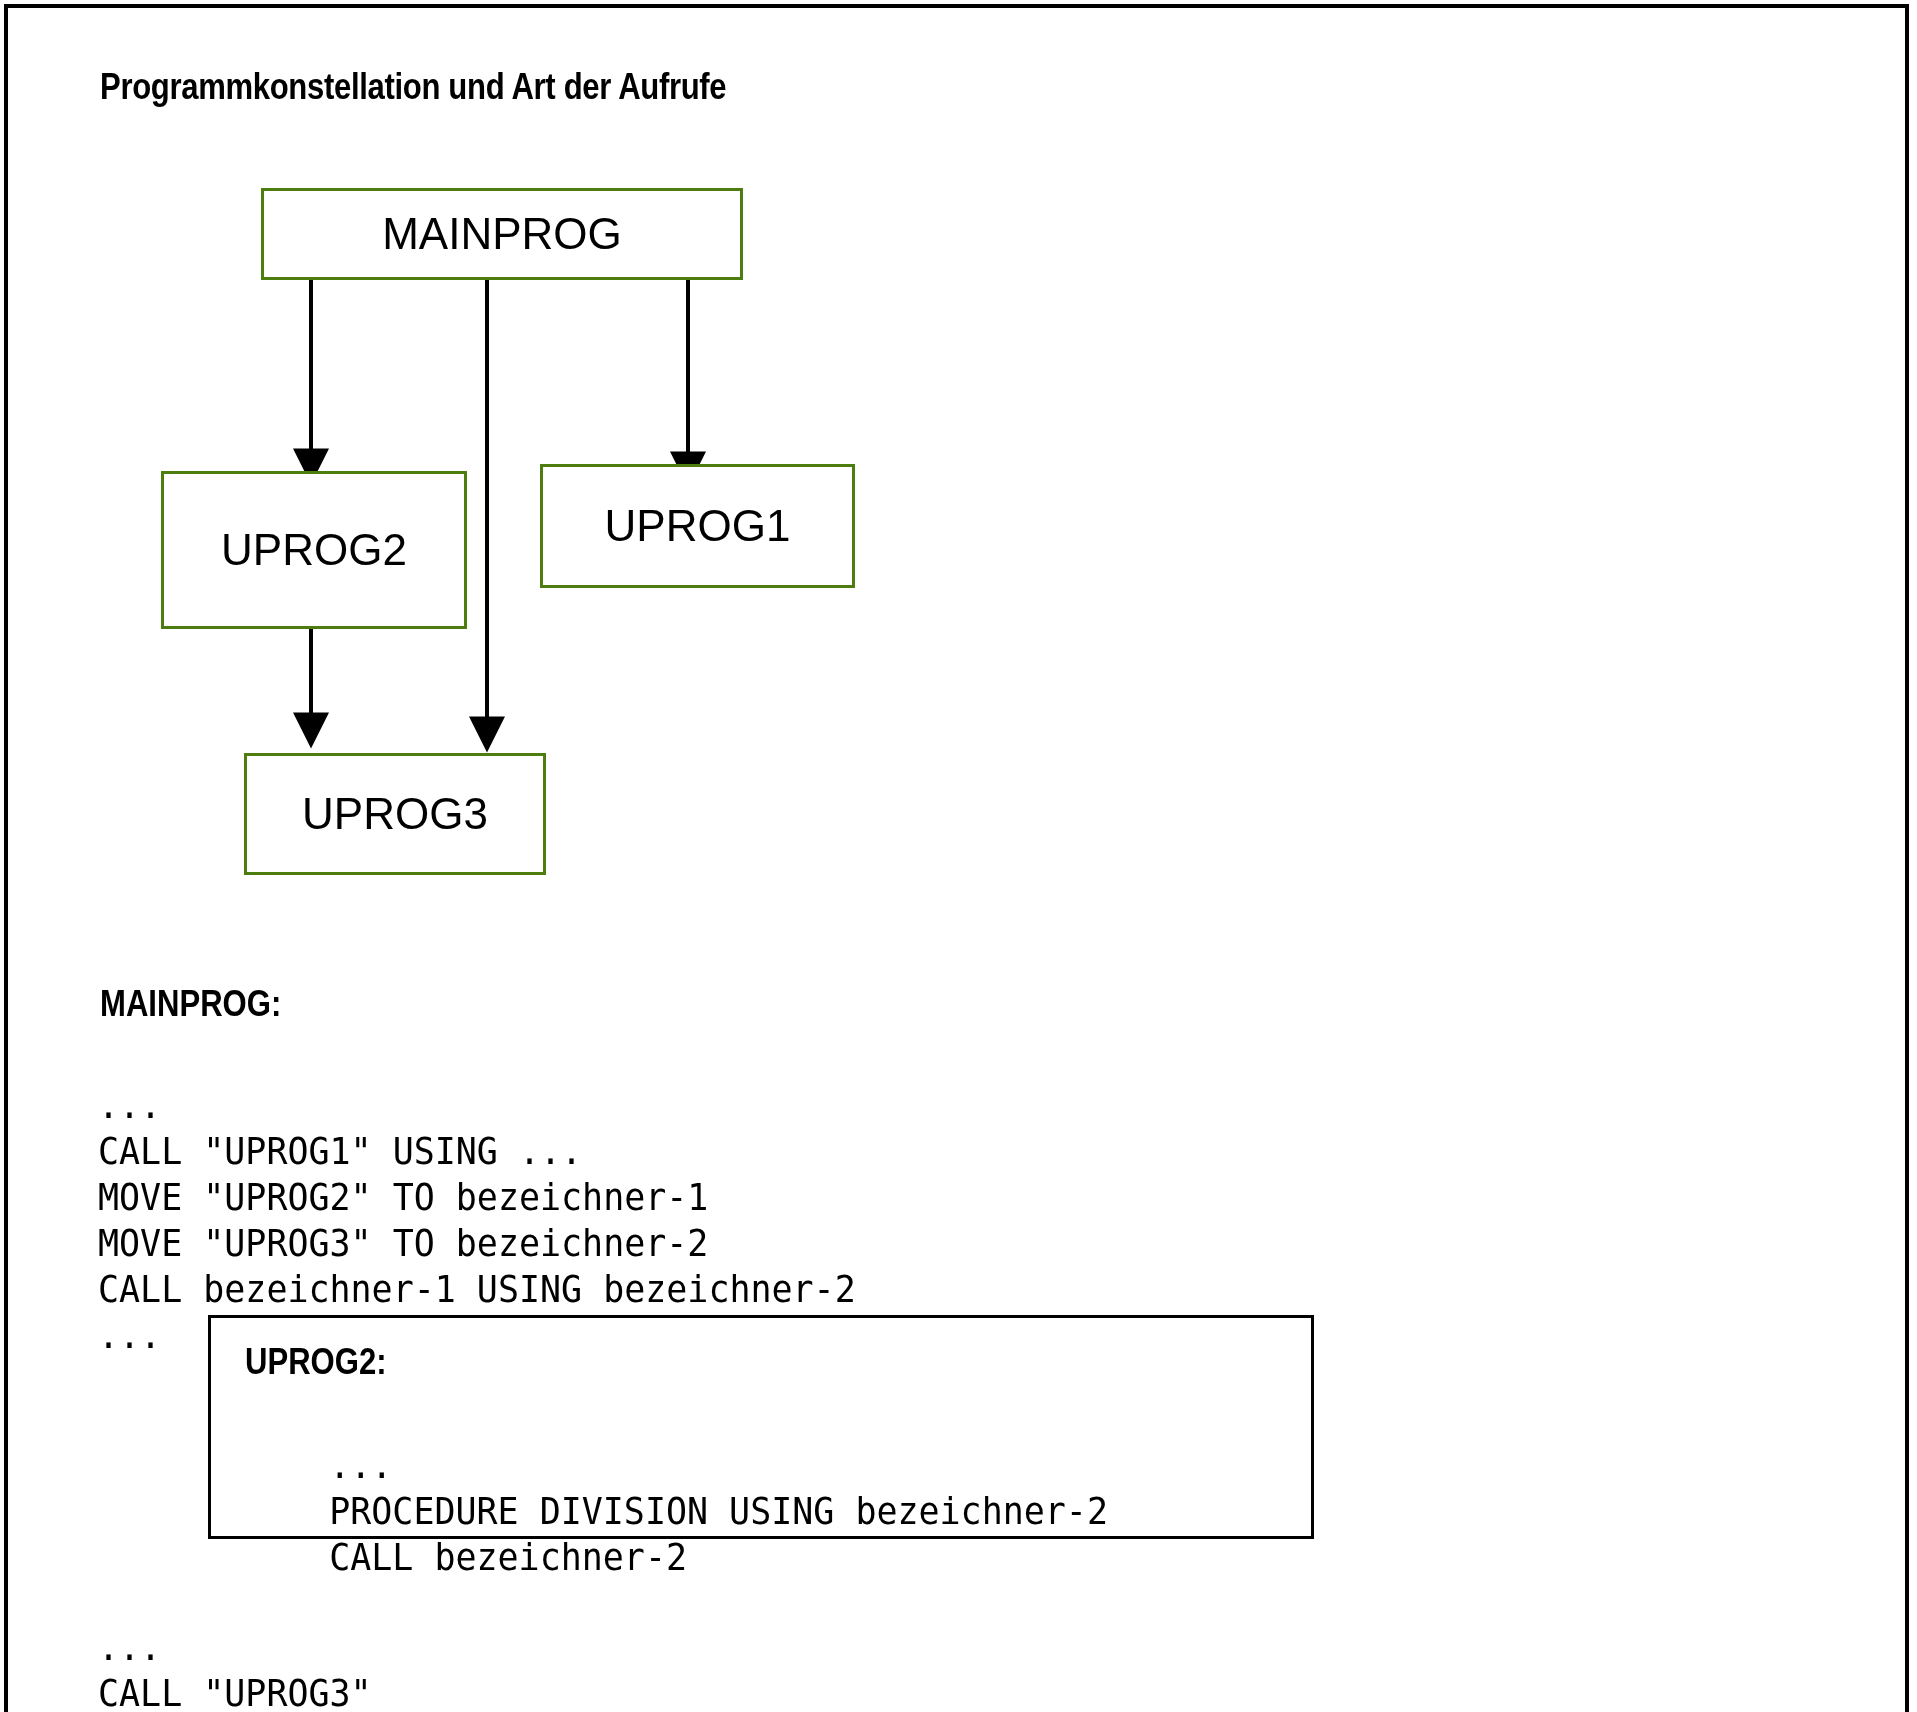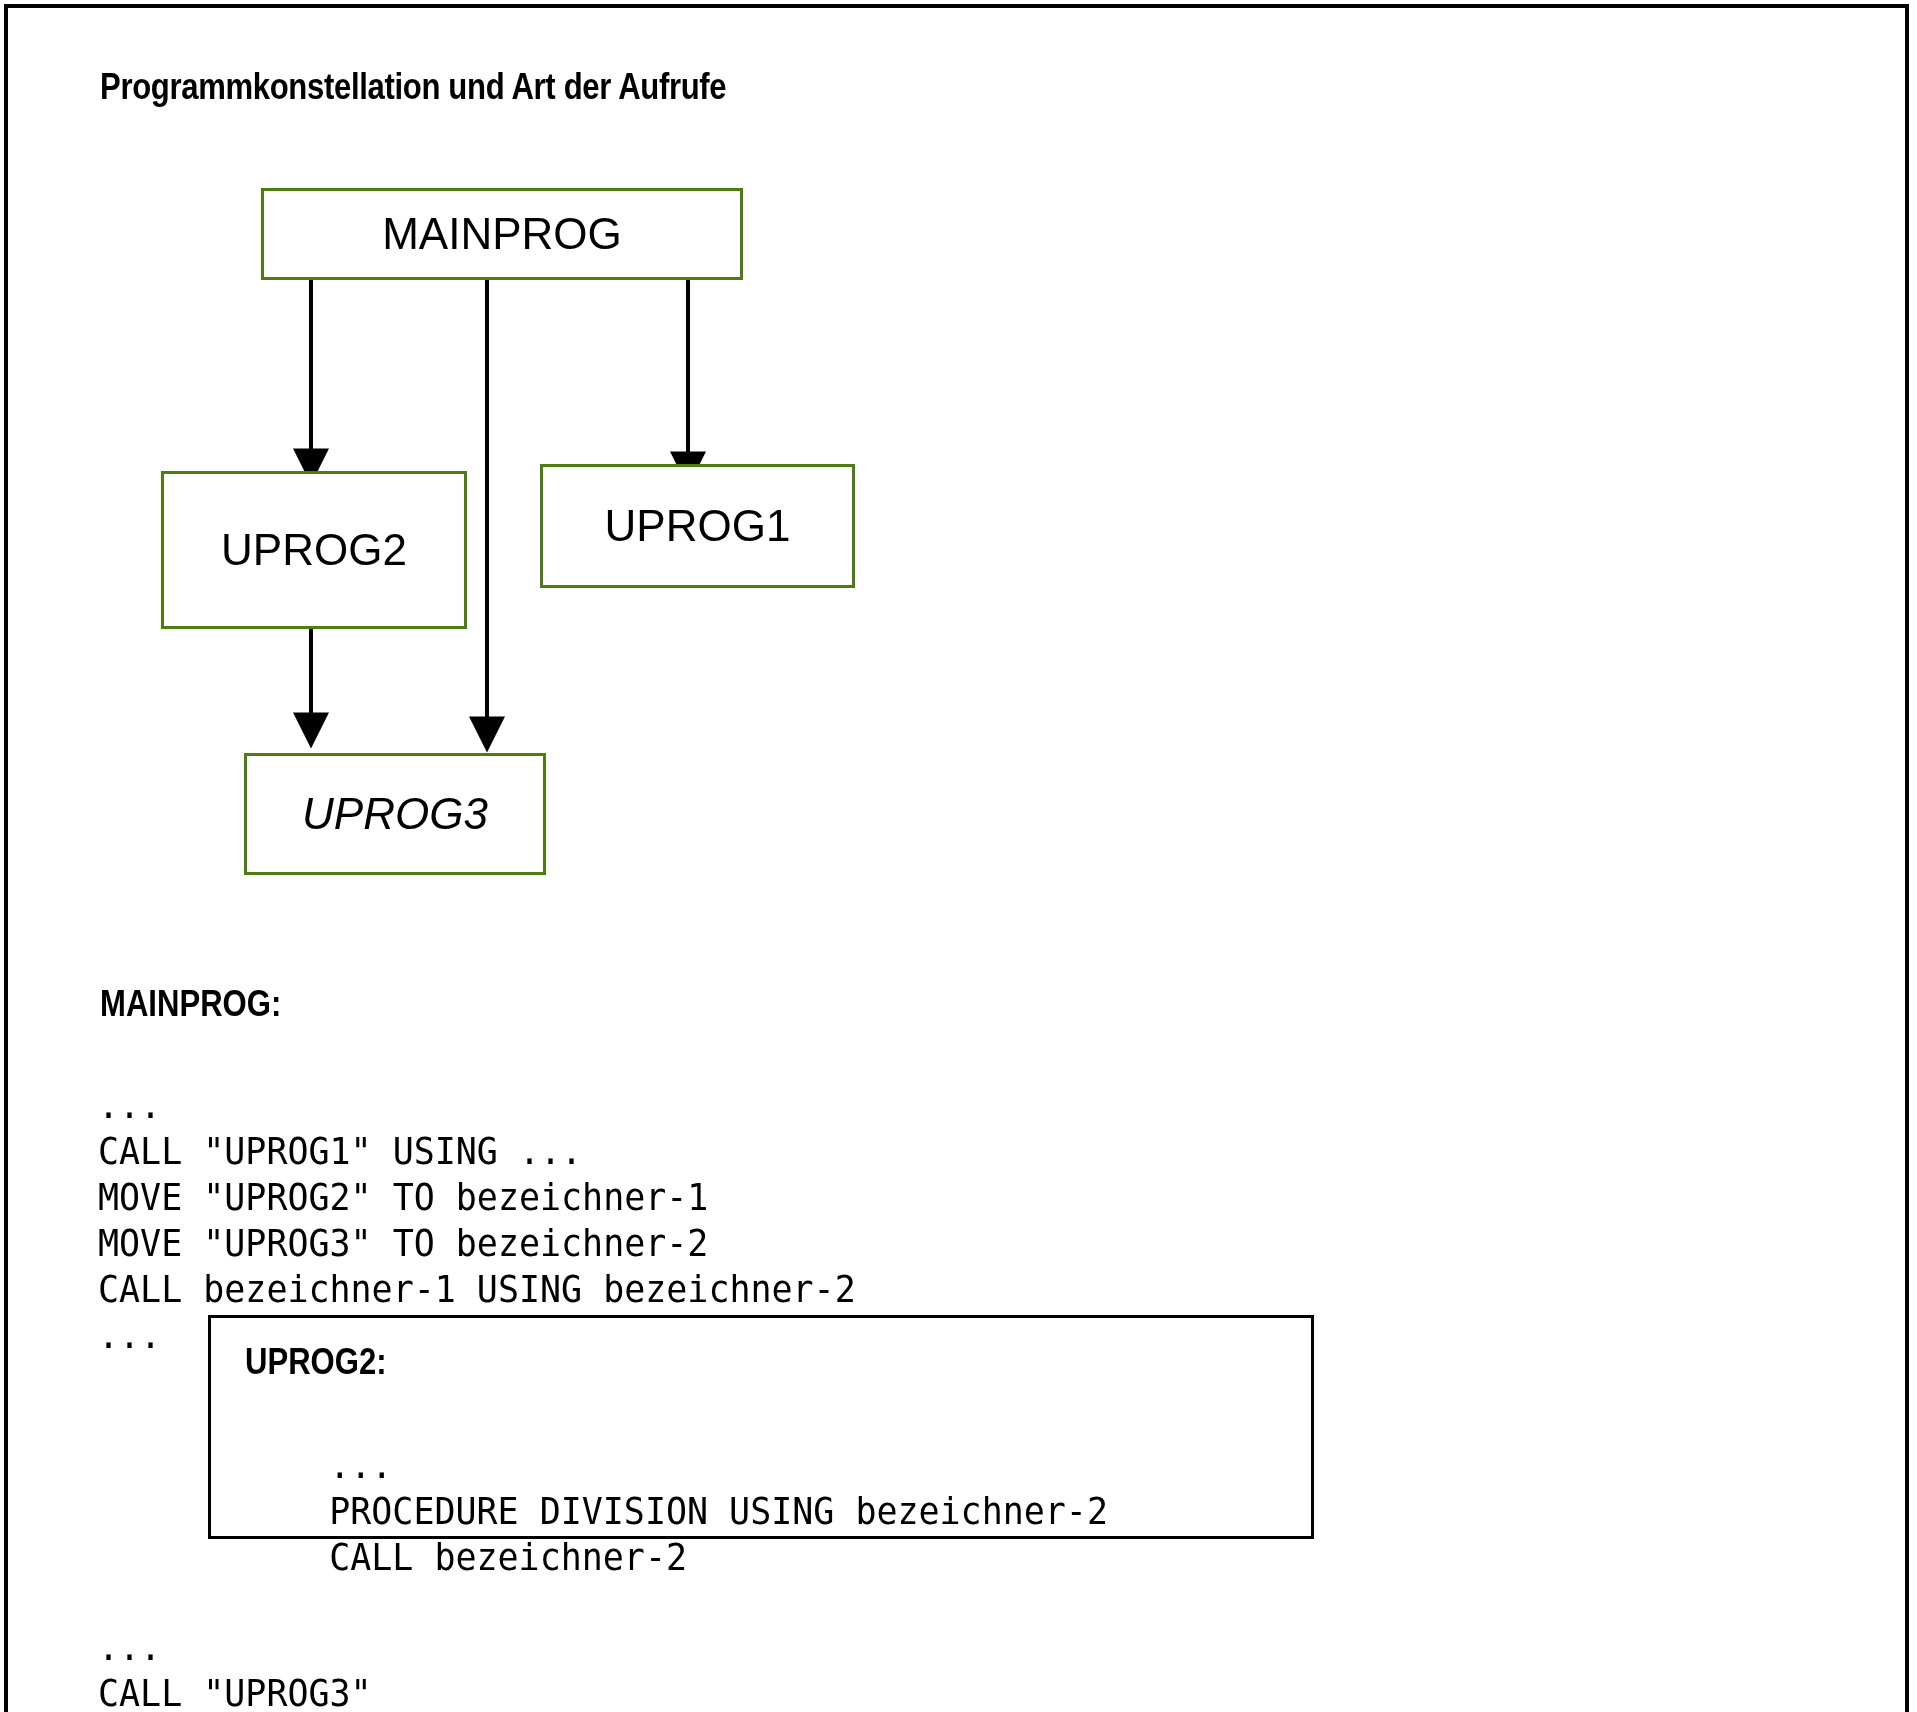--- a/index.html
+++ b/index.html
@@ -81,21 +81,21 @@
   #box-mainprog {
     left: 253px;  top: 180px;  width: 482px;  height: 92px;
   }
   #box-uprog2 {
     left: 153px;  top: 463px;  width: 306px;  height: 158px;
   }
   #box-uprog1 {
     left: 532px;  top: 456px;  width: 315px;  height: 124px;
   }
   #box-uprog3 {
-    left: 236px;  top: 745px;  width: 302px;  height: 122px; font-style: italic;
+    left: 236px;  top: 745px;  width: 302px;  height: 122px;
   }
 
   
   #arrow-layer {
     position: absolute;
     left: 0; top: 0;
     width: 1917px;
     height: 900px;
     pointer-events: none;
   }

